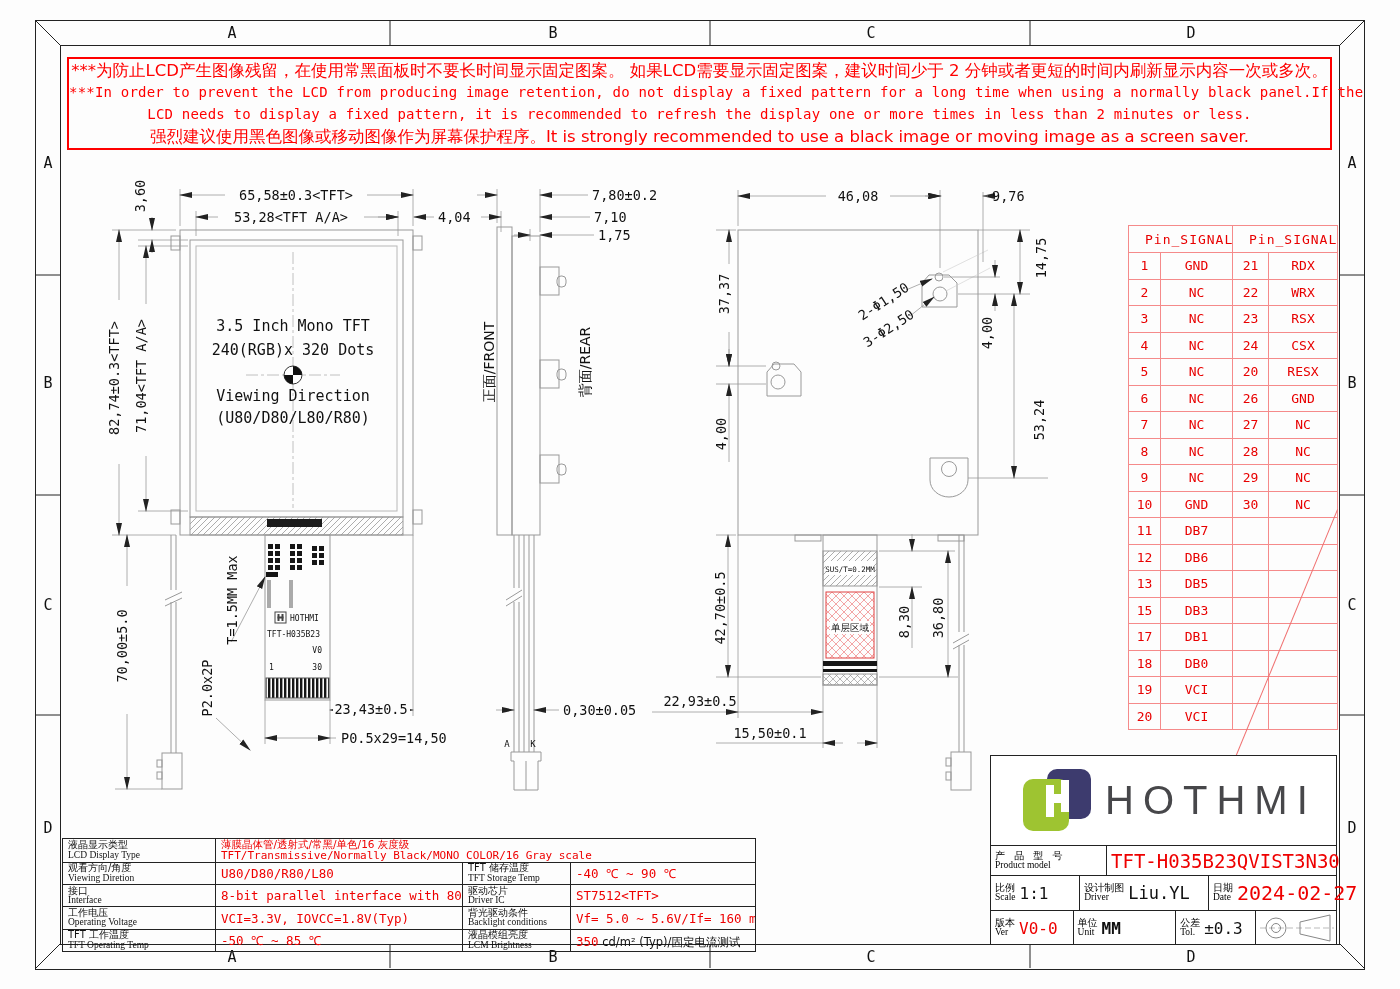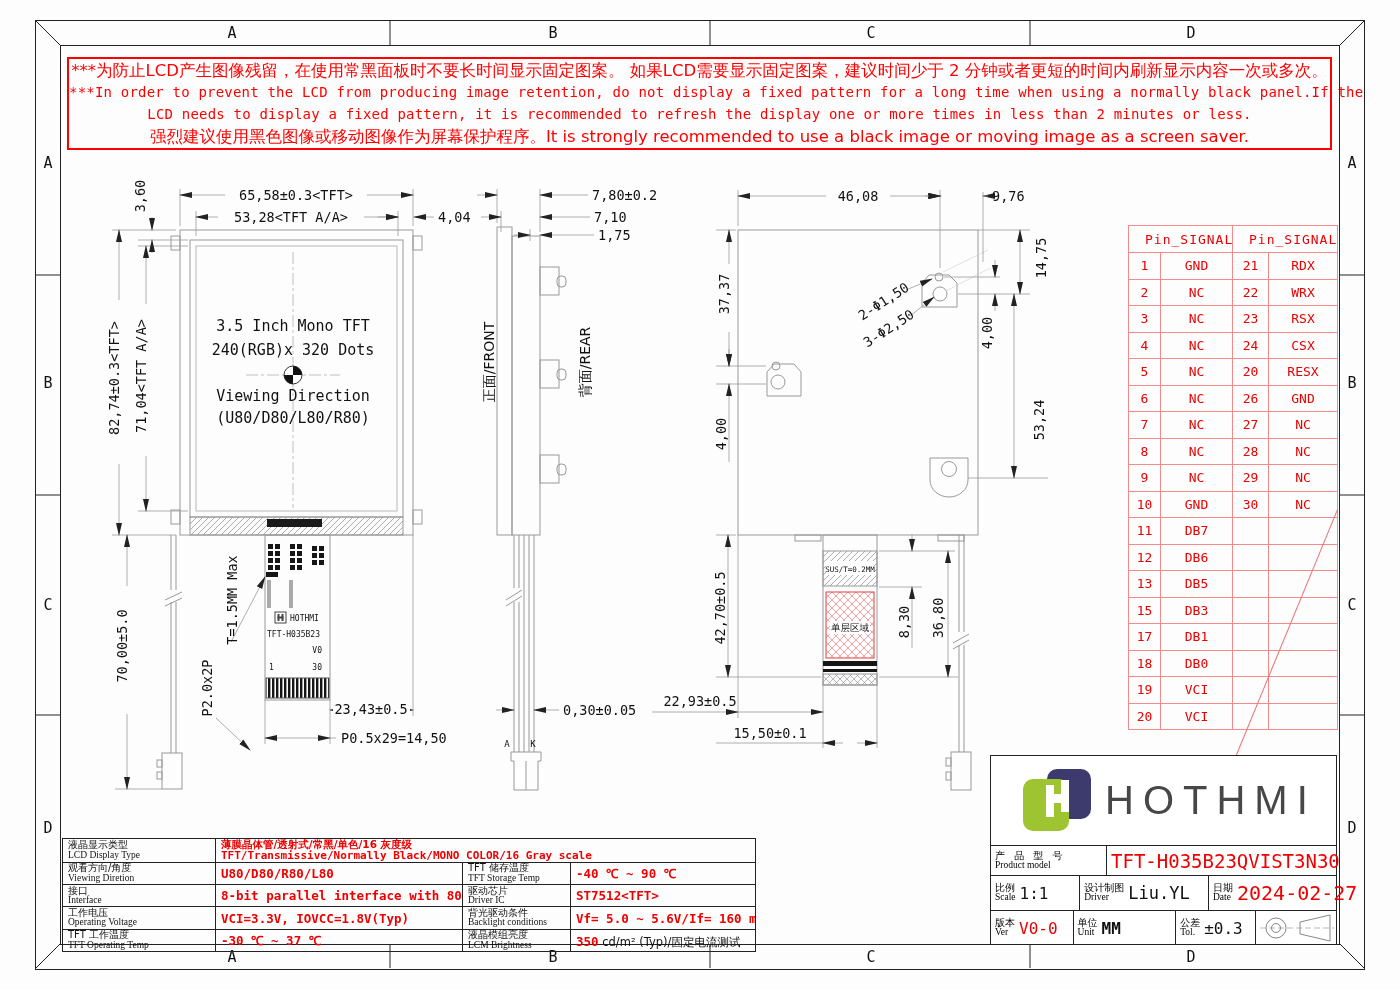--- a/index.html
+++ b/index.html
@@ -23,21 +23,21 @@
              height:25.5px;font-weight:normal;overflow:hidden;}
   .pin-table th{height:26px;letter-spacing:1px;padding-left:16px;}
   .pin-diag{left:1235px;top:757px;width:268px;height:0;border-top:1px solid #f07070;
             transform:rotate(-67.6deg);transform-origin:0 0;}
   
   .spec-table{left:62px;top:838px;width:693px;border-collapse:collapse;table-layout:fixed;color:#111;}
   .spec-table td{border:1px solid #222;padding:0 5px;height:21.4px;overflow:hidden;vertical-align:middle;}
   .lbl{font-family:"DejaVu Sans",sans-serif;line-height:1.02;}
   .lbl .cn{font-size:10px;display:block;}
   .lbl .en{font-size:9.5px;display:block;font-family:Liberation Serif, serif;}
-  .val{color:#ee0000;font-size:12.5px;white-space:nowrap;font-weight:bold;}
+  .val{color:#ee0000;font-size:12.5px;white-space:nowrap;}
   .valblack{color:#111;font-size:12.5px;}
   
   .tblock{left:990px;top:755px;width:347px;height:190px;border:1px solid #222;box-sizing:border-box;
           background:#fff;}
   .trow{display:flex;box-sizing:border-box;border-top:1px solid #222;}
   .tcell{box-sizing:border-box;border-right:1px solid #222;display:flex;align-items:center;
          padding:2px 4px;gap:4px;}
   .tcell:last-child{border-right:none;}
   .tcell .lbl{flex:0 0 auto;}
   .tval{font-size:16px;color:#111;white-space:nowrap;}
@@ -589,21 +589,21 @@
         <span class="cn">背光驱动条件</span>
         <span class="en">Backlight conditions</span>
       </td>
       <td class="val">Vf= 5.0 ~ 5.6V/If= 160 mA</td>
     </tr>
     <tr>
       <td class="lbl">
         <span class="cn">TFT 工作温度</span>
         <span class="en">TFT Operating Temp</span>
       </td>
-      <td class="val">-30 ℃ ~ 37 ℃</td>
+      <td class="val">-50 ℃ ~ 85 ℃</td>
       <td class="lbl">
         <span class="cn">液晶模组亮度</span>
         <span class="en">LCM Brightness</span>
       </td>
       <td style="white-space:nowrap">
         <span class="val">350</span><span class="valblack" style="font-family:'DejaVu Sans',sans-serif;font-size:11.5px"> cd/m² (Typ)/固定电流测试</span>
       </td>
     </tr>
   </tbody>
     </table>

